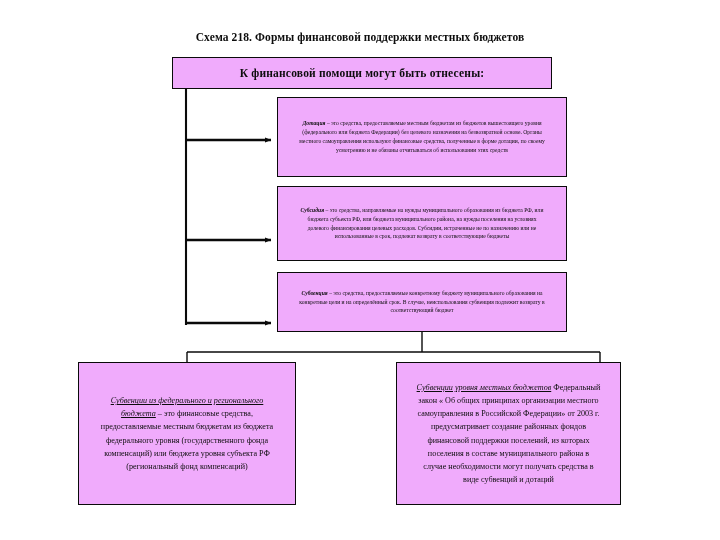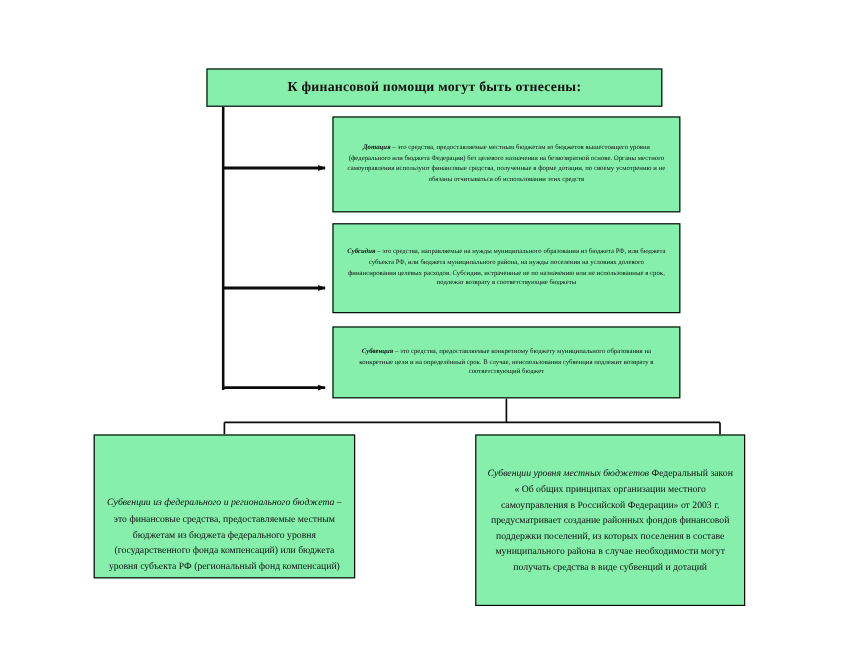--- a/index.html
+++ b/index.html
@@ -36,27 +36,27 @@
     letter-spacing: 0.1px;
     color: #0d0d0d;
     white-space: nowrap;
   }
 
   
   .box {
     position: absolute;
     box-sizing: border-box;
     border: 1.3px solid #0a0a0a;
-    background: #86efac;
+    background: #f0abfc;
     display: flex;
     flex-direction: column;
     justify-content: center;
     align-items: center;
     text-align: center;
-    padding: 3px 9px;
+    padding: 3px 19px;
     color: #0d0d0d;
   }
 
   
   .header-box {
     left: 172px;
     top: 57px;
     width: 380px;
     height: 32px;
     border-width: 1.4px;
@@ -93,23 +93,24 @@
     top: 362px;
   }
   .leaf-box .txt {
     font-size: 8.1px;
     line-height: 1.62;
     text-align: center;
   }
   .leaf-box .txt em {
     font-style: italic;
     font-weight: normal;
+    text-decoration: underline;
   }
 
-  #box-leaf-left  { left: 78px;  width: 218px; height: 120px; justify-content: flex-end; }
+  #box-leaf-left  { left: 78px;  width: 218px; height: 143px; }
   #box-leaf-right { left: 396px; width: 225px; height: 143px; }
 
   
   #wires {
     position: absolute;
     left: 0; top: 0;
     width: 720px;
     height: 540px;
     pointer-events: none;
   }
@@ -124,20 +125,21 @@
     font-size: 14px;
     color: #1a1a1a;
     letter-spacing: 0.5px;
   }
 </style>
 </head>
 <body>
 
 <div id="page">
 
+  <div class="scheme-title">Схема 218. Формы финансовой поддержки местных бюджетов</div>
 
   <svg id="wires" viewBox="0 0 720 540" xmlns="http://www.w3.org/2000/svg">
     <defs>
       <marker id="arrow" markerWidth="7" markerHeight="7" refX="6.4" refY="3" orient="auto" markerUnits="userSpaceOnUse">
         <path d="M0,0.4 L6.6,3 L0,5.6 z" fill="#0a0a0a"></path>
       </marker>
     </defs>
 
     <line x1="186" y1="89" x2="186" y2="325" stroke="#0a0a0a" stroke-width="2.1"></line>
 

